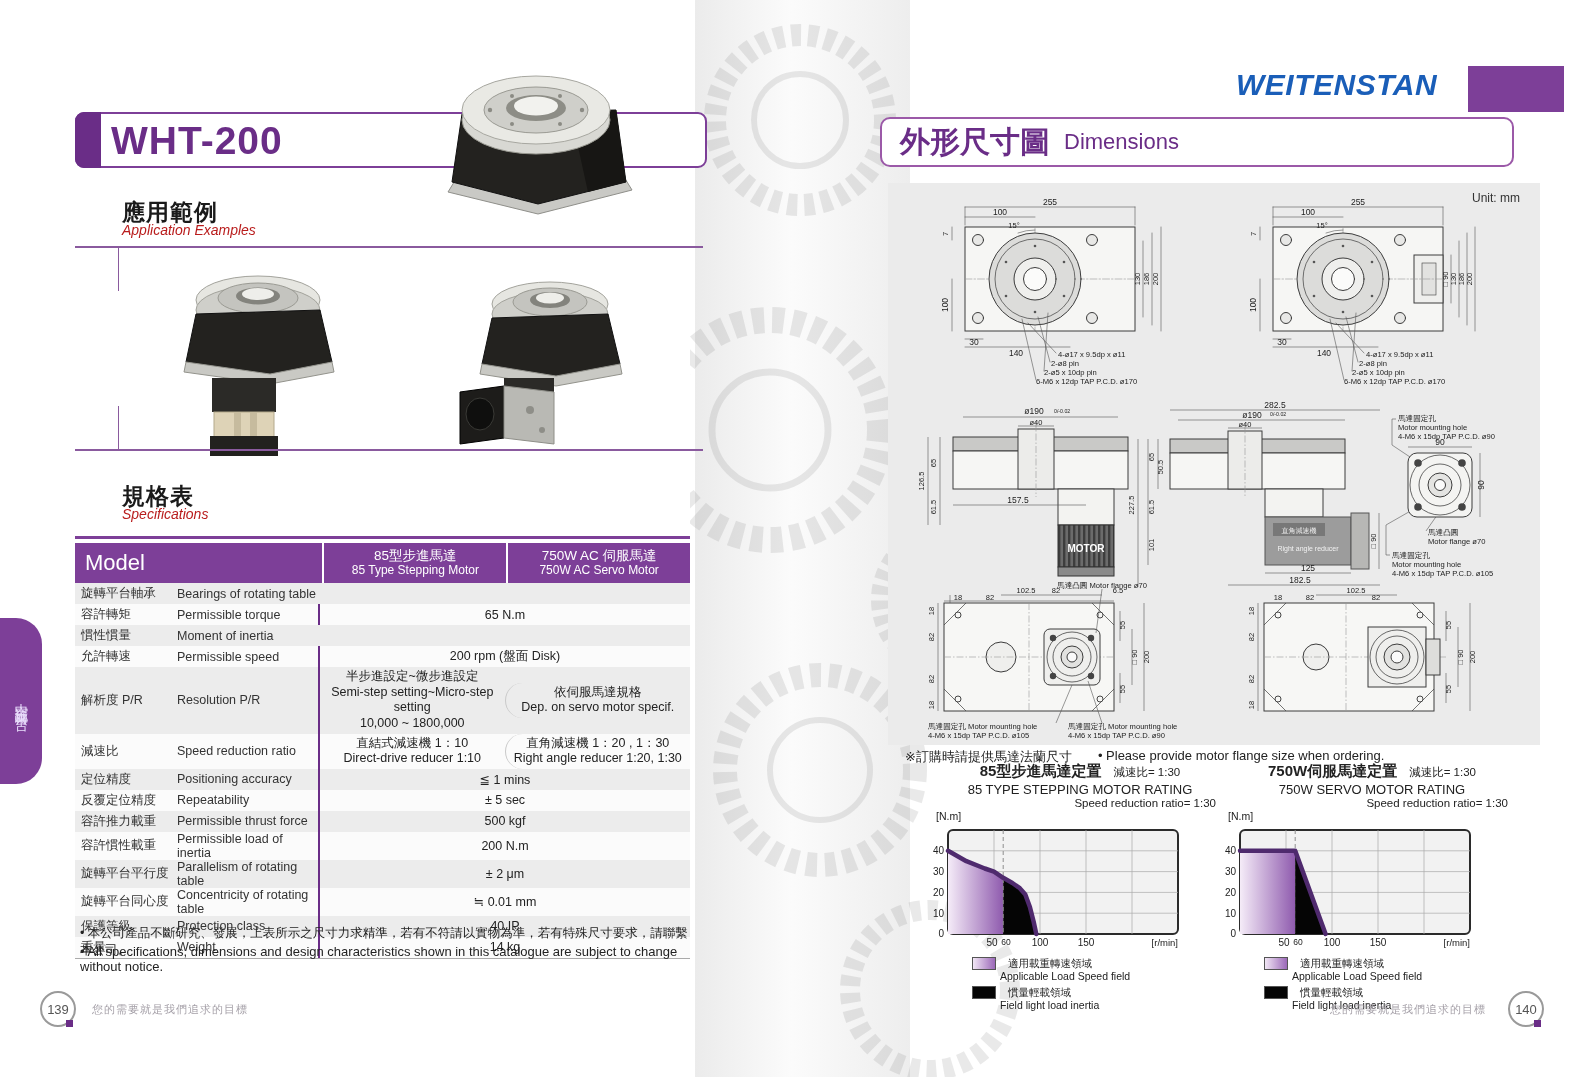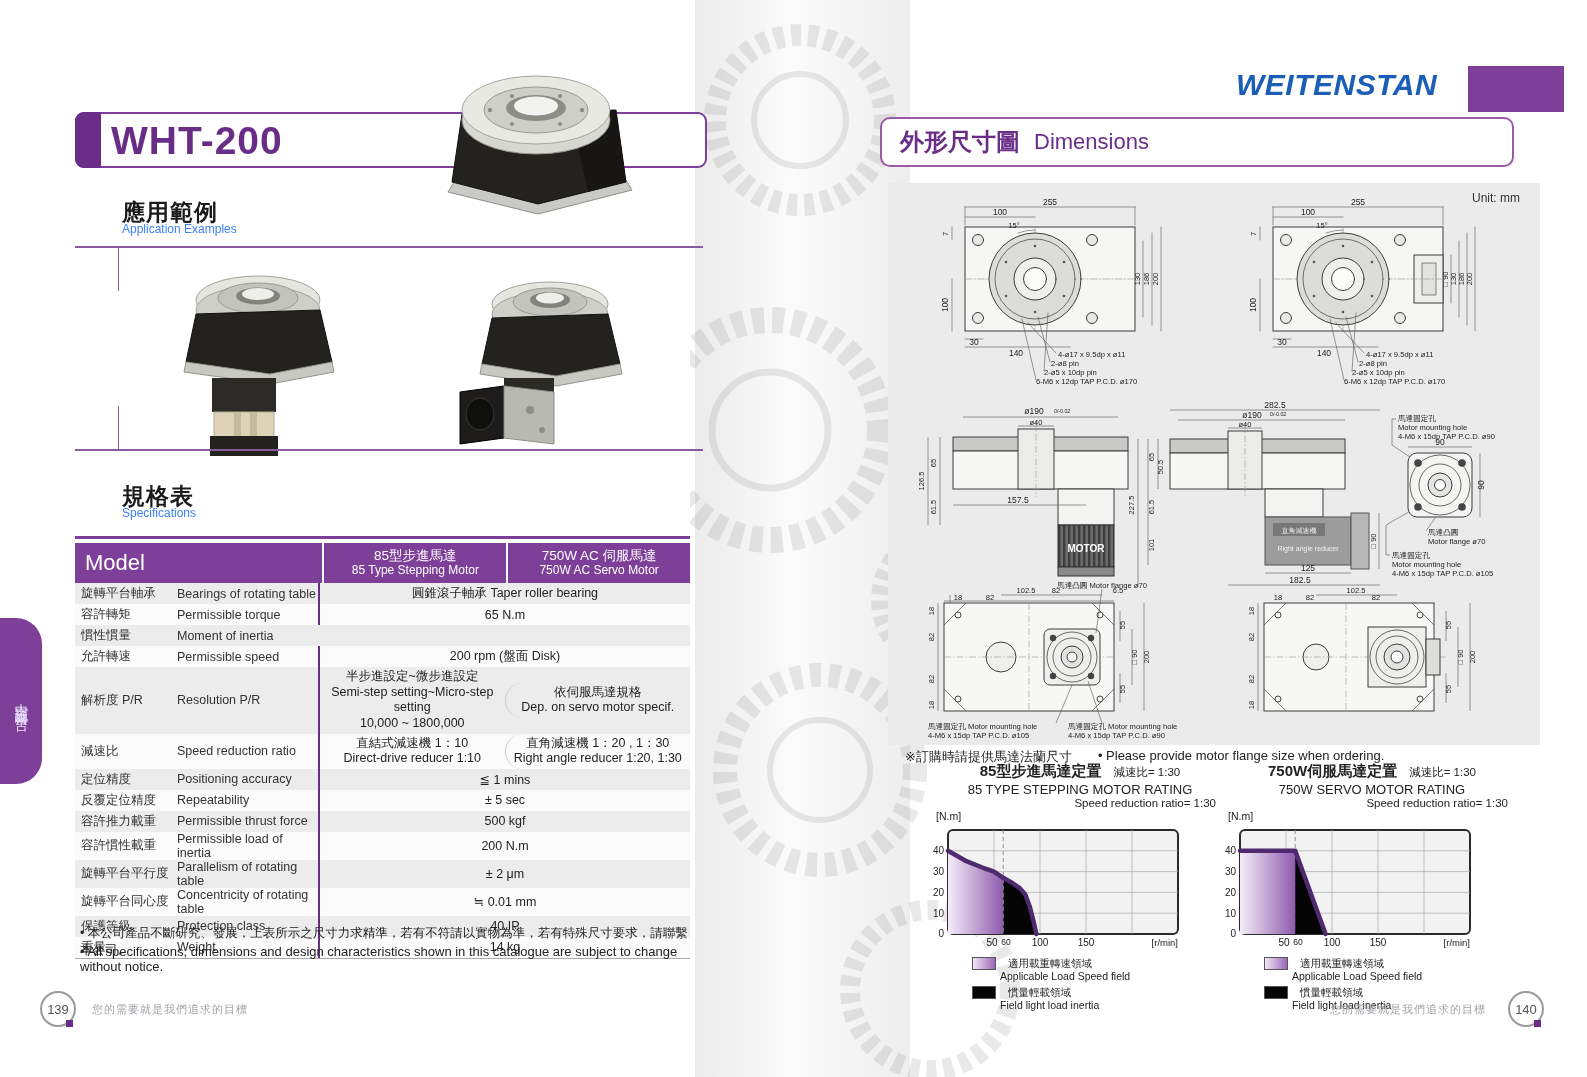--- a/index.html
+++ b/index.html
@@ -4,21 +4,21 @@
 <style>
   html,body{margin:0;padding:0;}
   body{width:1587px;height:1077px;position:relative;background:#ffffff;
        font-family:"Liberation Sans","DejaVu Sans",sans-serif;color:#222;overflow:hidden;}
   .abs{position:absolute;}
   
   .title-badge{left:75px;top:112px;width:628px;height:52px;border:2px solid #7d3f98;border-radius:9px;background:#fff;}
   .title-cap{left:-2px;top:-2px;width:22px;height:52px;background:#6a2d87;border-radius:9px 0 0 9px;border:2px solid #6a2d87;}
   .model-title{left:34px;top:5px;font-size:39px;font-weight:bold;color:#6a2d87;letter-spacing:1px;}
   .sec-zh{font-size:23px;font-weight:bold;color:#1a1a1a;letter-spacing:1px;}
-  .sec-en{font-size:12px;color:#3b82f6;}
+  .sec-en{font-size:14px;color:#b91c1c;font-style:italic;}
   .rule{height:2px;background:#8a5a9e;}
   .tick{width:1px;background:#8a5a9e;}
   .spec-rule{left:75px;top:536px;width:615px;height:3px;background:#7d3f98;}
   .spec-table{left:75px;top:543px;width:615px;font-size:12.5px;border-bottom:1px solid #aaa;}
   .thead{display:flex;height:40px;background:#7d3f98;color:#fff;}
   .th-model{width:243px;display:flex;align-items:center;padding-left:10px;font-size:22px;}
   .th-col{width:186px;display:flex;flex-direction:column;align-items:center;justify-content:center;border-left:2px solid #fff;line-height:1.15;}
   .th-zh{font-size:13.5px;}
   .th-en{font-size:12px;}
   .trow{display:flex;align-items:stretch;min-height:21px;}
@@ -32,21 +32,21 @@
   .note{font-size:12.5px;color:#222;}
   .pgc{width:32px;height:32px;border:2px solid #9a9a9a;border-radius:50%;display:flex;align-items:center;justify-content:center;font-size:13px;color:#555;background:#fff;}
   .pgdot{width:7px;height:7px;background:#6a2d87;}
   .slogan{font-size:11px;color:#a5a0a8;letter-spacing:1px;}
   .side-tab{left:0;top:618px;width:42px;height:166px;background:#7d3f98;border-radius:0 26px 26px 0;display:flex;align-items:center;justify-content:center;}
   .side-tab span{writing-mode:vertical-rl;color:#e9defc;font-size:13.5px;letter-spacing:3px;}
   
   .brand{left:1236px;top:68px;font-size:30px;font-weight:bold;font-style:italic;color:#1a5eb8;letter-spacing:.5px;}
   .brand-block{left:1468px;top:66px;width:96px;height:46px;background:#7d3f98;}
   .dim-header{left:880px;top:117px;width:612px;height:46px;border:2px solid #9b59a8;border-radius:10px;background:#fff;display:flex;align-items:center;padding-left:18px;gap:14px;}
-  .dim-zh{font-size:24px;font-weight:bold;color:#6a2d87;}
+  .dim-zh{font-size:30px;font-weight:bold;color:#6a2d87;}
   .dim-en{font-size:22px;color:#6a2d87;}
   .panel{left:888px;top:183px;width:652px;height:562px;background:#ebebeb;}
   .unit{right:20px;top:8px;font-size:12px;color:#333;}
   .order-note{left:905px;top:748px;display:flex;gap:26px;font-size:13px;color:#222;}
   .chart-block{width:300px;}
   .ch-t1{text-align:center;font-size:15px;font-weight:bold;color:#222;}
   .ch-t1 .ratio{font-size:11.5px;font-weight:normal;margin-left:12px;}
   .ch-t2{text-align:center;font-size:13px;color:#222;margin-top:1px;}
   .ch-t3{text-align:right;font-size:11.5px;color:#222;padding-right:14px;}
   .ch-nm{font-size:10.5px;color:#222;margin:1px 0 0 6px;}
@@ -151,21 +151,20 @@
       <div class="th-en">85 Type Stepping Motor</div>
     </div>
     <div class="th-col">
       <div class="th-zh">750W AC 伺服馬達</div>
       <div class="th-en">750W AC Servo Motor</div>
     </div>
   </div>
   <div class="trow odd">
       <div class="c-zh">旋轉平台軸承</div>
       <div class="c-en">Bearings of rotating table</div>
-      <div class="c-val">圓錐滾子軸承 Taper roller bearing</div>
     </div>
   <div class="trow even">
       <div class="c-zh">容許轉矩</div>
       <div class="c-en">Permissible torque</div>
       <div class="c-val">65 N.m</div>
     </div>
   <div class="trow odd">
       <div class="c-zh">慣性慣量</div>
       <div class="c-en">Moment of inertia</div>
     </div>

